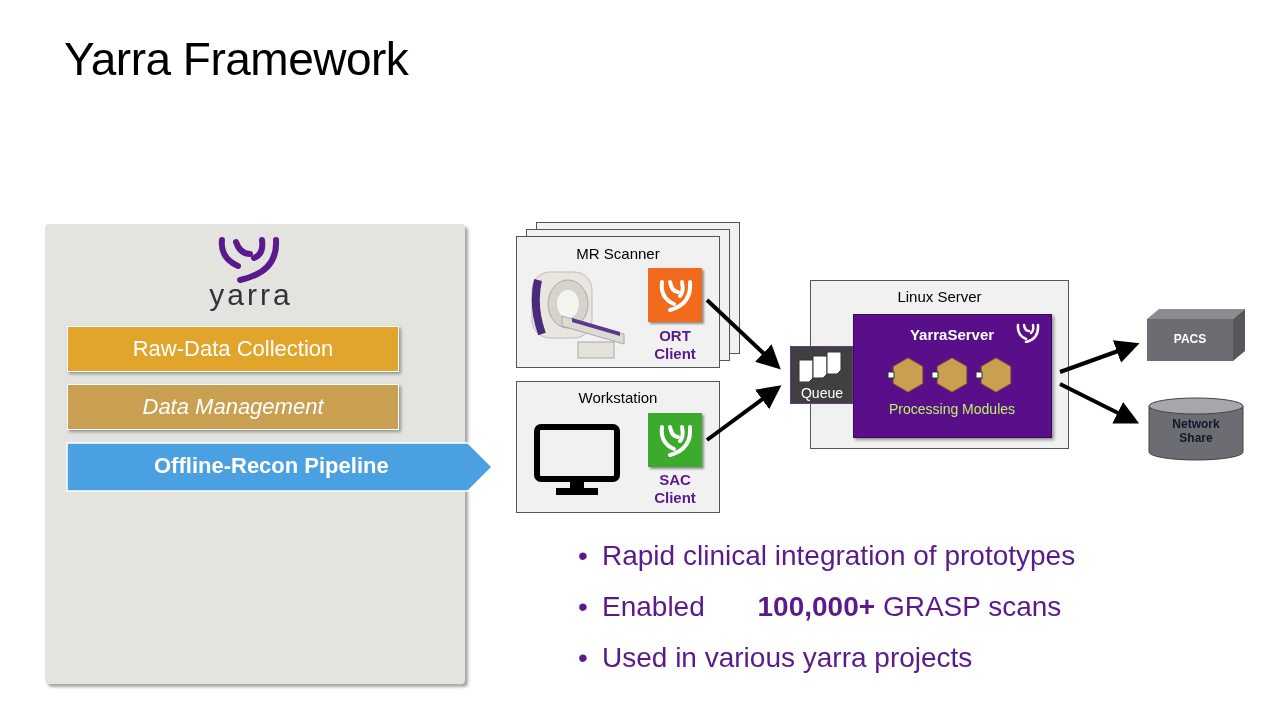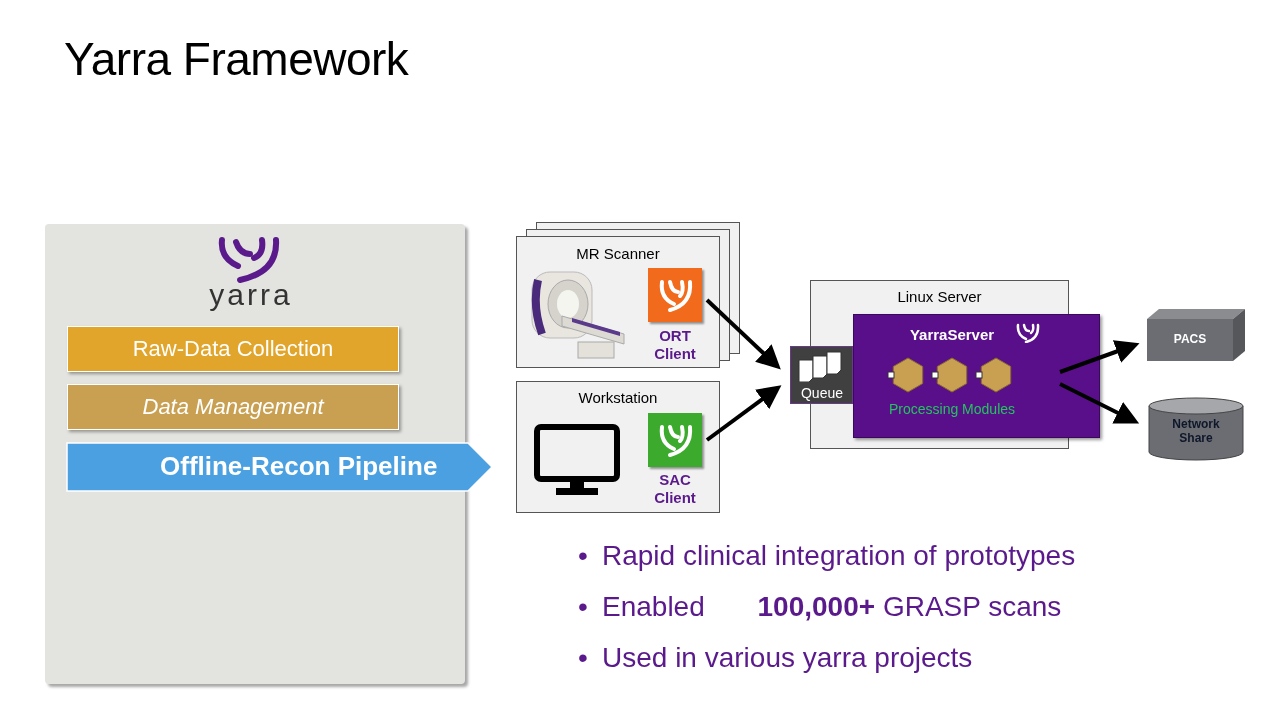--- a/index.html
+++ b/index.html
@@ -12,22 +12,22 @@
   #panel { left:45px; top:224px; width:420px; height:460px; background:#e3e3df; border-radius:4px;
            box-shadow: 3px 3px 3px rgba(0,0,0,0.35); }
   #logo-mark { left:216px; top:236px; width:68px; height:48px; }
   #logo-text { left:205px; top:278px; width:92px; font-size:30px; color:#333; letter-spacing:3px; text-align:center; }
   .stage { position:absolute; left:67px; width:332px; height:46px; color:#fff; font-size:22px;
            display:flex; align-items:center; justify-content:center; box-shadow:2px 2px 3px rgba(0,0,0,0.35);
            border:1px solid #fff; box-sizing:border-box; }
   #stage-0 { top:326px; background:#e0a52a; }
   #stage-1 { top:384px; background:#c9a052;font-style:italic; }
   #stage-2-svg { left:66px; top:441px; width:428px; height:52px; }
-  #stage-2-label { left:67px; top:443px; width:410px; height:46px; color:#fff; font-size:26px; font-weight:bold;
-                   display:flex; align-items:center; padding-left:16px; justify-content:flex-start; }
+  #stage-2-label { left:67px; top:443px; width:410px; height:46px; color:#fff; font-size:22px; font-weight:bold;
+                   display:flex; align-items:center; padding-left:10px; justify-content:flex-start; }
   #stage-2-label span { margin-left:77px; }
 
   
   .box { position:absolute; background:#f1f1f1; border:1px solid #555; box-sizing:border-box; }
   .box-title { position:absolute; font-size:15px; color:#000; text-align:center; width:100%; }
   .client-icon { position:absolute; width:54px; height:54px; box-shadow:2px 2px 2px rgba(0,0,0,0.4); }
   .client-label { position:absolute; font-size:15px; font-weight:bold; color:#5a1a8c; text-align:center; line-height:18px; width:70px; }
 
   .bullet { position:absolute; left:578px; font-size:28px; color:#5a1a8c; white-space:nowrap; }
   .bullet b { font-weight:bold;margin-left:45px; }
@@ -104,37 +104,37 @@
   </svg>
 </div>
 <div class="client-label" style="left:640px;top:471px;">
   <div>SAC</div>
   <div>Client</div>
 </div>
 
 <div class="box" style="left:810px;top:280px;width:259px;height:169px;">
   <div class="box-title" style="top:7px;">Linux Server</div>
 </div>
-<div class="abs" style="left:853px;top:314px;width:197px;height:122px;background:#5a0f8a;border:1px solid #3a0a5a;box-shadow:2px 2px 3px rgba(0,0,0,0.4);padding-left:48px;">
+<div class="abs" style="left:853px;top:314px;width:197px;height:122px;background:#5a0f8a;border:1px solid #3a0a5a;box-shadow:2px 2px 3px rgba(0,0,0,0.4);">
   <div class="abs" style="left:0;top:11px;width:196px;text-align:center;color:#fff;font-weight:bold;font-size:15px;">YarraServer</div>
   <svg class="abs" style="left:160px;top:6px;width:28px;height:22px;" viewBox="0 0 28 22">
     <path d="M4 4 Q3 14 12 18" stroke="#fff" stroke-width="2.5" fill="none" stroke-linecap="round"></path>
     <path d="M10 4 Q11 10 15 10" stroke="#fff" stroke-width="2.5" fill="none" stroke-linecap="round"></path>
     <path d="M24 4 Q25 18 12 21" stroke="#fff" stroke-width="2.5" fill="none" stroke-linecap="round"></path>
     <path d="M19 4 Q20 10 17 12" stroke="#fff" stroke-width="2.5" fill="none" stroke-linecap="round"></path>
   </svg>
   <svg id="modules-svg" class="abs" style="left:30px;top:40px;width:140px;height:40px;" viewBox="0 0 140 40">
       <polygon points="38.7,28.5 24.0,37.0 9.3,28.5 9.3,11.5 24.0,3.0 38.7,11.5" fill="#c9a052" stroke="#8a6a2a"></polygon>
       <rect x="4" y="17" width="6" height="6" fill="#fff" stroke="#333"></rect>
       <polygon points="82.7,28.5 68.0,37.0 53.3,28.5 53.3,11.5 68.0,3.0 82.7,11.5" fill="#c9a052" stroke="#8a6a2a"></polygon>
       <rect x="48" y="17" width="6" height="6" fill="#fff" stroke="#333"></rect>
       <polygon points="126.7,28.5 112.0,37.0 97.3,28.5 97.3,11.5 112.0,3.0 126.7,11.5" fill="#c9a052" stroke="#8a6a2a"></polygon>
       <rect x="92" y="17" width="6" height="6" fill="#fff" stroke="#333"></rect>
     </svg>
-  <div class="abs" style="left:0;top:86px;width:196px;text-align:center;color:#22c55e;font-size:14px;">Processing Modules</div>
+  <div class="abs" style="left:0;top:86px;width:196px;text-align:center;color:#bef264;font-size:14px;">Processing Modules</div>
 </div>
 <div class="abs" style="left:790px;top:346px;width:63px;height:58px;background:#404040;border:1px solid #6a3a8a;box-sizing:border-box;">
   <svg class="abs" style="left:6px;top:3px;width:50px;height:32px;" viewBox="0 0 50 32">
     <g stroke="#333" stroke-width="1" fill="#fff">
       <path d="M2 10 h14 v18 l-4 4 h-10 z"></path>
       <path d="M16 6 h14 v18 l-4 4 h-10 z"></path>
       <path d="M30 2 h14 v18 l-4 4 h-10 z"></path>
     </g>
   </svg>
   <div class="abs" style="left:0;top:38px;width:62px;text-align:center;color:#fff;font-size:14px;">Queue</div>

